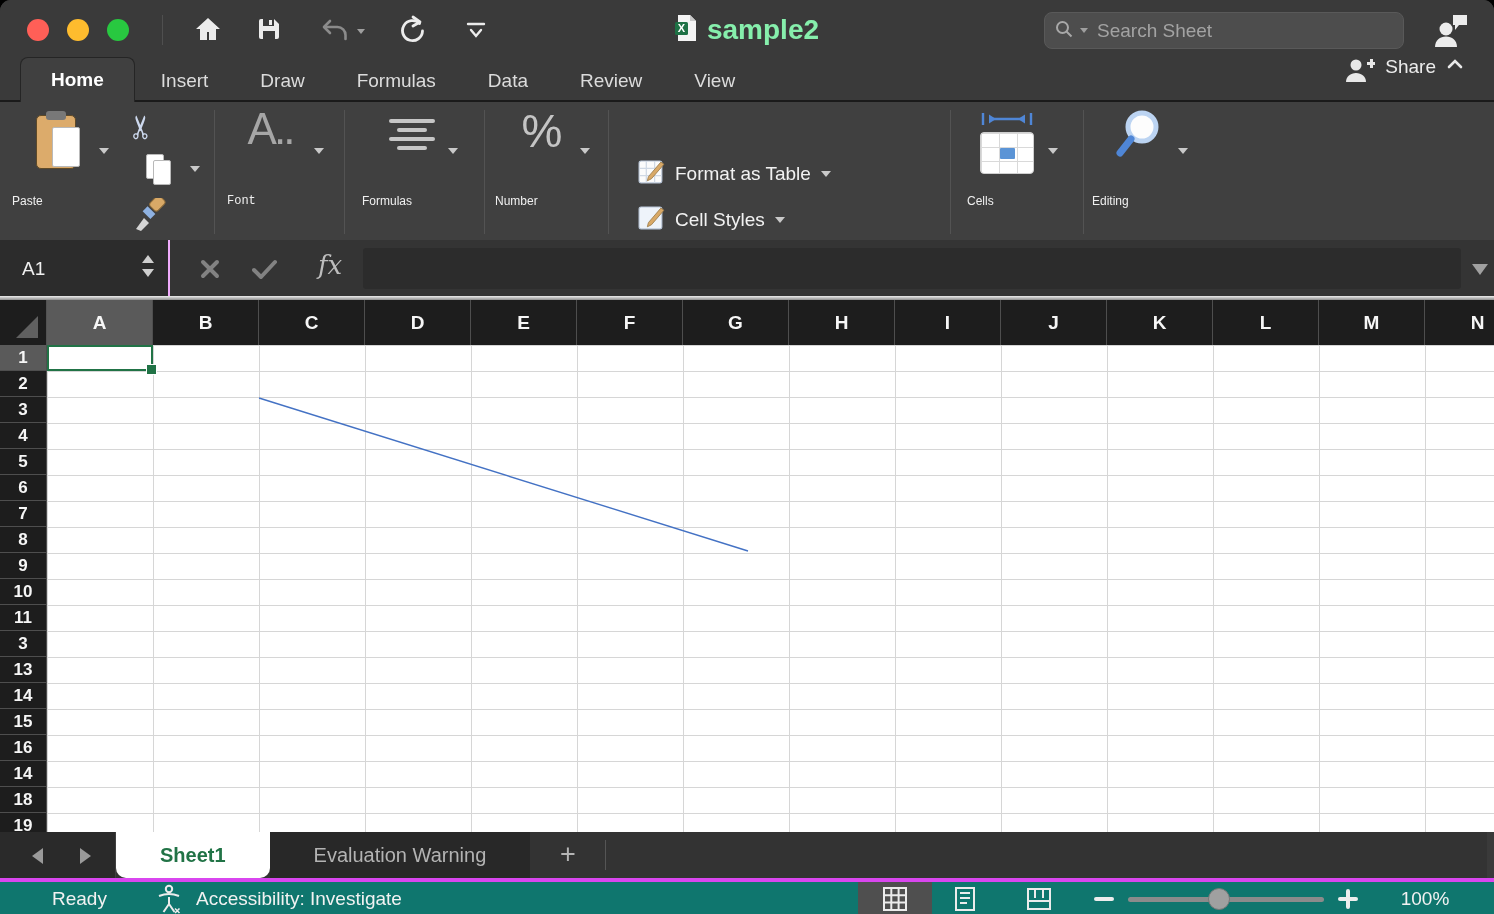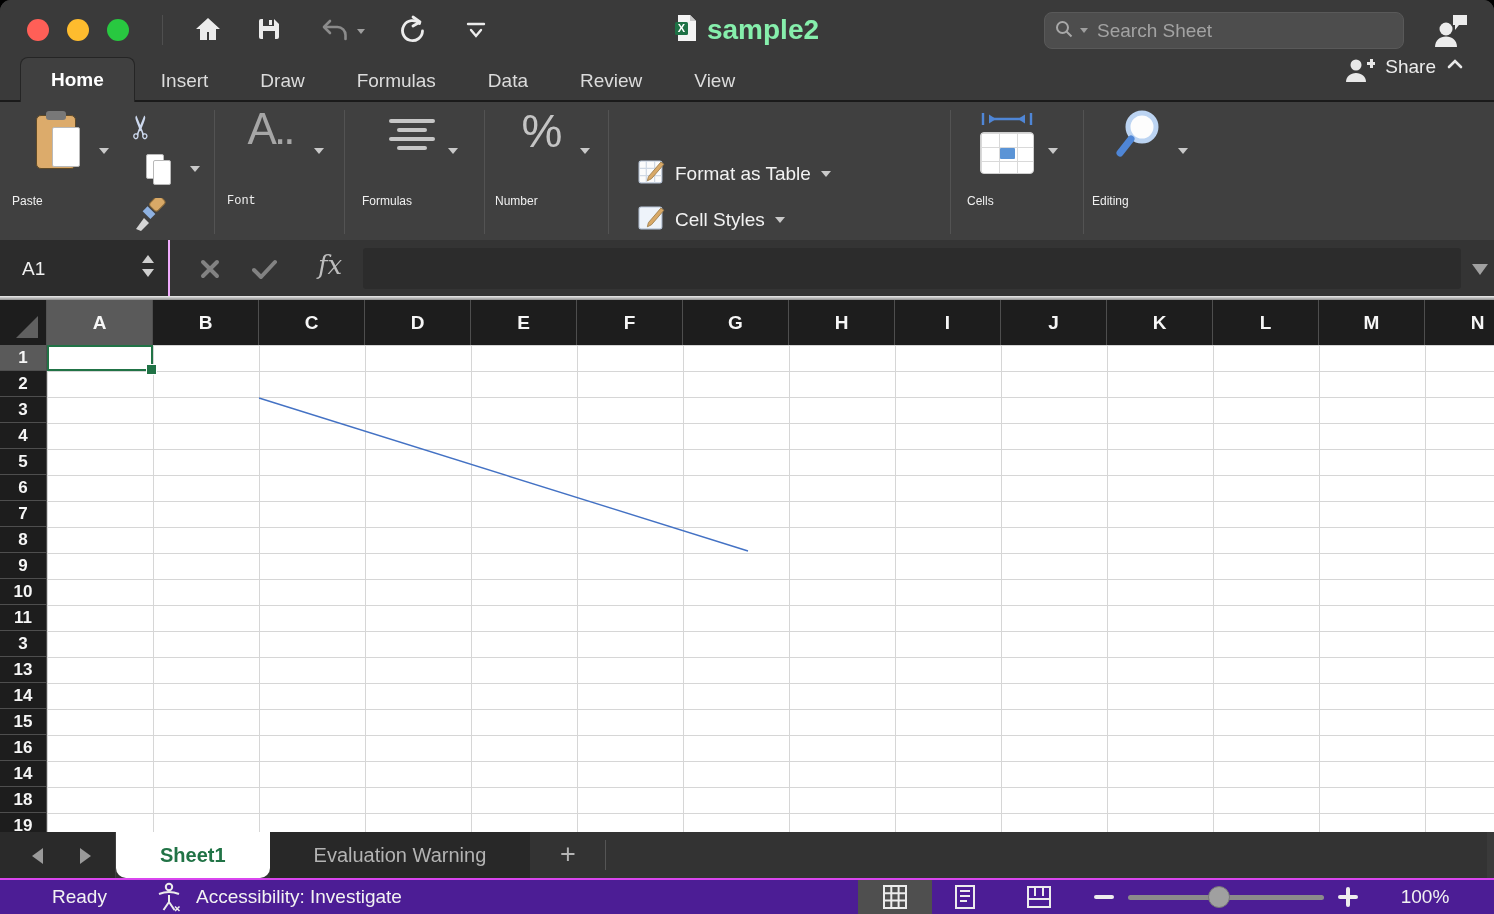--- a/index.html
+++ b/index.html
@@ -70,21 +70,21 @@
   .nav-left{position:absolute;left:32px;top:16px;width:0;height:0;border-top:8px solid transparent;border-bottom:8px solid transparent;border-right:11px solid #9a9a9a;}
   .nav-right{position:absolute;left:80px;top:16px;width:0;height:0;border-top:8px solid transparent;border-bottom:8px solid transparent;border-left:11px solid #9a9a9a;}
   .stabs{position:absolute;left:116px;top:0;height:46px;display:flex;align-items:stretch;}
   .st{height:46px;line-height:46px;padding:0 44px;font-size:20px;white-space:nowrap;}
   .st-active{background:#fff;color:#217346;font-weight:700;border-radius:0 0 10px 10px;}
   .st-idle{background:#282828;color:#b3b3b3;}
   .st-plus{width:75px;text-align:center;font-size:27px;color:#b5b5b5;line-height:44px;background:#333;}
   .st-div{width:1px;height:30px;margin-top:8px;background:#555;}
 
   
-  .statusbar{position:absolute;left:0;top:878px;right:0;height:36px;background:#4c1d95;border-top:2px solid #d946ef;box-sizing:border-box;}
+  .statusbar{position:absolute;left:0;top:878px;right:0;height:36px;background:#0f766e;border-top:4px solid #d946ef;box-sizing:border-box;}
   .status-text{position:absolute;top:0;line-height:34px;font-size:19px;color:#f2f2f2;}
   .viewtile{position:absolute;left:858px;top:0;width:74px;height:34px;background:#4f4f4f;}
   .zoom-minus{position:absolute;left:1094px;top:15px;width:20px;height:4px;background:#ededed;border-radius:2px;}
   .zoom-track{position:absolute;left:1128px;top:15px;width:196px;height:5px;background:#8b8b8b;border-radius:3px;}
   .zoom-thumb{position:absolute;left:1208px;top:6px;width:22px;height:22px;border-radius:50%;background:#a0a0a0;border:1px solid #777;box-sizing:border-box;}
   .zp{position:absolute;background:#ededed;border-radius:2px;}
 </style>
 </head>
 <body>
 

